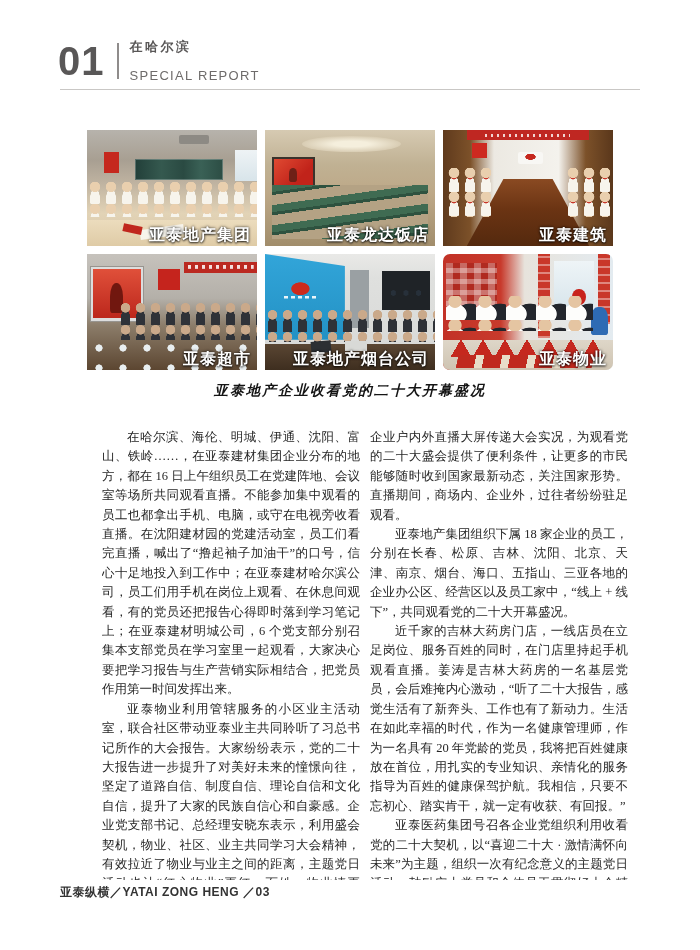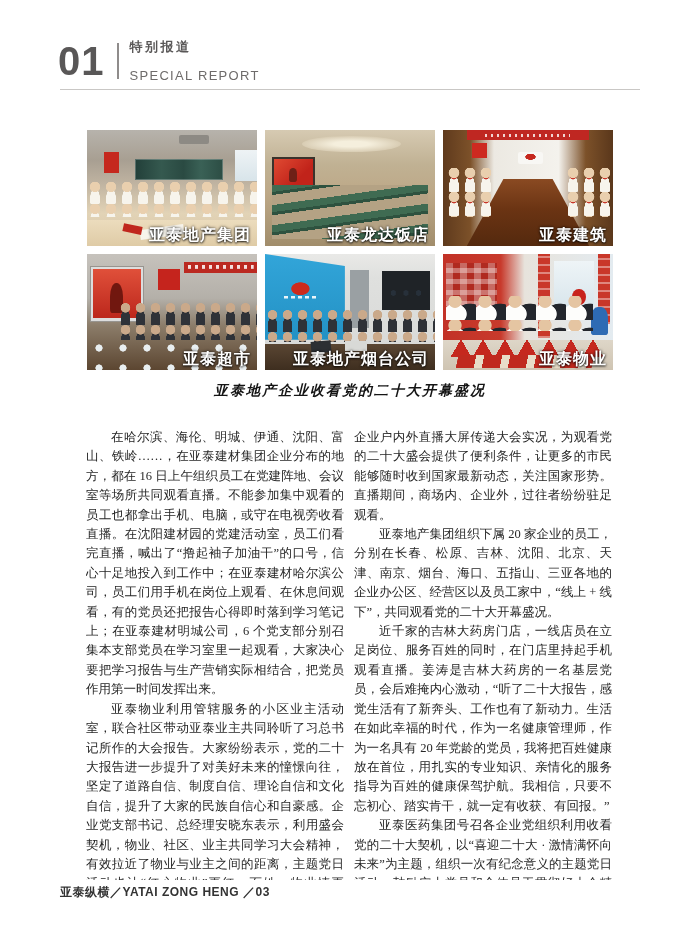--- a/index.html
+++ b/index.html
@@ -113,21 +113,21 @@
   .p5-tv { top:15%; right:3%; width:28%; height:33%; background:#1f2327; }
   .p5-tv-img { inset:6%; background:linear-gradient(180deg,#8fa873 0%,#5c7a49 55%,#c8b890 56%,#b8a67e 100%);
     background-image:radial-gradient(circle at 50% 55%,#27303a 20%,rgba(0,0,0,0) 23%);
     background-size:30% 60%; background-position:center 60%; background-repeat:repeat-x; }
   .p5-crowd { top:48%; left:0; width:100%; height:28%; }
   .p5-table { bottom:0; left:0; width:100%; height:22%; background:linear-gradient(180deg,#5a4633,#3e2e1f); }
   .p5-laptop { bottom:15%; left:27%; width:12%; height:10%; background:#2c2f33; transform:rotate(-5deg); }
   .p5-projector { bottom:16%; left:47%; width:13%; height:9%; background:#d8d9d6; }
 
   
-  .p6 { background:linear-gradient(90deg,#c23227 0%,#c83a2c 34%,#e7e3dc 48%,#e3ebf0 100%); }
+  .p6 { background:linear-gradient(90deg,#c23227 0%,#c83a2c 34%,#e7e3dc 48%,#e3ebf0 100%);border-radius:7px; }
   .p6-mosaic { top:8%; left:2%; width:30%; height:46%; background:#b02a20;
     background-image:repeating-linear-gradient(0deg,rgba(255,255,255,.35) 0 5px,rgba(0,0,0,0) 5px 11px),
       repeating-linear-gradient(90deg,rgba(255,255,255,.3) 0 7px,rgba(0,0,0,0) 7px 14px); }
   .p6-lattice-left { top:0; left:56%; width:7%; height:72%; background:#c9372a;
     background-image:repeating-linear-gradient(0deg,rgba(255,255,255,.4) 0 2px,rgba(0,0,0,0) 2px 8px); }
   .p6-lattice-right { top:0; right:2%; width:7%; height:60%; background:#c9372a;
     background-image:repeating-linear-gradient(0deg,rgba(255,255,255,.4) 0 2px,rgba(0,0,0,0) 2px 8px); }
   .p6-window { top:6%; left:65%; width:24%; height:40%; background:linear-gradient(180deg,#eef4f7,#d9e6ec); }
   .p6-lantern { top:30%; left:76%; width:8%; height:14%; background:#c8231c; border-radius:50%; }
   .p6-bluefig { top:46%; right:3%; width:10%; height:24%; background:#2e6bb4; border-radius:40% 40% 10% 10%; }
@@ -138,41 +138,41 @@
     background-size:22px 100%; background-repeat:repeat-x; }
   .p6-folders { bottom:2%; left:8%; width:80%; height:11%;
     background:repeating-linear-gradient(90deg,#c02a1f 0 18px,#e8ddc8 18px 26px); transform:skewX(-12deg); }
 
   
   .grid-caption { position:absolute; top:382px; left:0; width:100%; text-align:center;
     font-family:"Liberation Serif","DejaVu Serif",serif; font-style:italic; font-weight:bold;
     font-size:14px; color:#141414; letter-spacing:2px; }
 
   
-  .article { position:absolute; left:86px; top:428px; width:527px; display:flex; gap:10px; }
+  .article { position:absolute; left:102px; top:428px; width:527px; display:flex; gap:10px; }
   .col { width:258px; height:452px; overflow:hidden;
     font-family:"Liberation Serif","DejaVu Serif",serif;
     font-size:12.5px; line-height:19.4px; text-align:justify; color:#262626; }
   .col p { margin:0; text-indent:2em; }
   .col p.noindent { text-indent:0; }
 
   
   .footer { position:absolute; left:60px; top:884px; font-size:12px; font-weight:bold;
     color:#333; letter-spacing:.5px; }
 </style>
 </head>
 <body>
 
 <div class="page">
 
   <div class="header">
     <div class="header-number">01</div>
     <div class="header-divider"></div>
     <div>
-      <div class="header-cn">特别报道</div>
+      <div class="header-cn">在哈尔滨</div>
       <div class="header-en">SPECIAL REPORT</div>
     </div>
   </div>
   <div class="header-rule"></div>
 
   <div class="photo-grid">
 
     <div class="photo p1">
       <div class="p1-vent"></div>
       <div class="p1-collage"></div>
@@ -249,21 +249,21 @@
   <div class="grid-caption">亚泰地产企业收看党的二十大开幕盛况</div>
 
   <div class="article">
     <div class="col">
       <p>在哈尔滨、海伦、明城、伊通、沈阳、富山、铁岭……，在亚泰建材集团企业分布的地方，都在 16 日上午组织员工在党建阵地、会议室等场所共同观看直播。不能参加集中观看的员工也都拿出手机、电脑，或守在电视旁收看直播。在沈阳建材园的党建活动室，员工们看完直播，喊出了“撸起袖子加油干”的口号，信心十足地投入到工作中；在亚泰建材哈尔滨公司，员工们用手机在岗位上观看、在休息间观看，有的党员还把报告心得即时落到学习笔记上；在亚泰建材明城公司，6 个党支部分别召集本支部党员在学习室里一起观看，大家决心要把学习报告与生产营销实际相结合，把党员作用第一时间发挥出来。</p>
       <p>亚泰物业利用管辖服务的小区业主活动室，联合社区带动亚泰业主共同聆听了习总书记所作的大会报告。大家纷纷表示，党的二十大报告进一步提升了对美好未来的憧憬向往，坚定了道路自信、制度自信、理论自信和文化自信，提升了大家的民族自信心和自豪感。企业党支部书记、总经理安晓东表示，利用盛会契机，物业、社区、业主共同学习大会精神，有效拉近了物业与业主之间的距离，主题党日活动也让“红心物业”更红，百姓、物业情更浓。</p>
 
     </div>
     <div class="col">
       <p class="noindent">企业户内外直播大屏传递大会实况，为观看党的二十大盛会提供了便利条件，让更多的市民能够随时收到国家最新动态，关注国家形势。直播期间，商场内、企业外，过往者纷纷驻足观看。</p>
-      <p>亚泰地产集团组织下属 20 家企业的员工，分别在长春、松原、吉林、沈阳、北京、天津、南京、烟台、海口、五指山、三亚各地的企业办公区、经营区以及员工家中，“线上 + 线下”，共同观看党的二十大开幕盛况。</p>
+      <p>亚泰地产集团组织下属 18 家企业的员工，分别在长春、松原、吉林、沈阳、北京、天津、南京、烟台、海口、五指山、三亚各地的企业办公区、经营区以及员工家中，“线上 + 线下”，共同观看党的二十大开幕盛况。</p>
       <p>近千家的吉林大药房门店，一线店员在立足岗位、服务百姓的同时，在门店里持起手机观看直播。姜涛是吉林大药房的一名基层党员，会后难掩内心激动，“听了二十大报告，感觉生活有了新奔头、工作也有了新动力。生活在如此幸福的时代，作为一名健康管理师，作为一名具有 20 年党龄的党员，我将把百姓健康放在首位，用扎实的专业知识、亲情化的服务指导为百姓的健康保驾护航。我相信，只要不忘初心、踏实肯干，就一定有收获、有回报。”</p>
       <p>亚泰医药集团号召各企业党组织利用收看党的二十大契机，以“喜迎二十大 · 激情满怀向未来”为主题，组织一次有纪念意义的主题党日活动，鼓励广大党员和全体员工贯彻好大会精神，立足岗位，为完成年度经营计划目标而</p>
     </div>
   </div>
 
   <div class="footer">亚泰纵横／YATAI ZONG HENG ／03</div>
 
 </div>
 
 </body></html>

